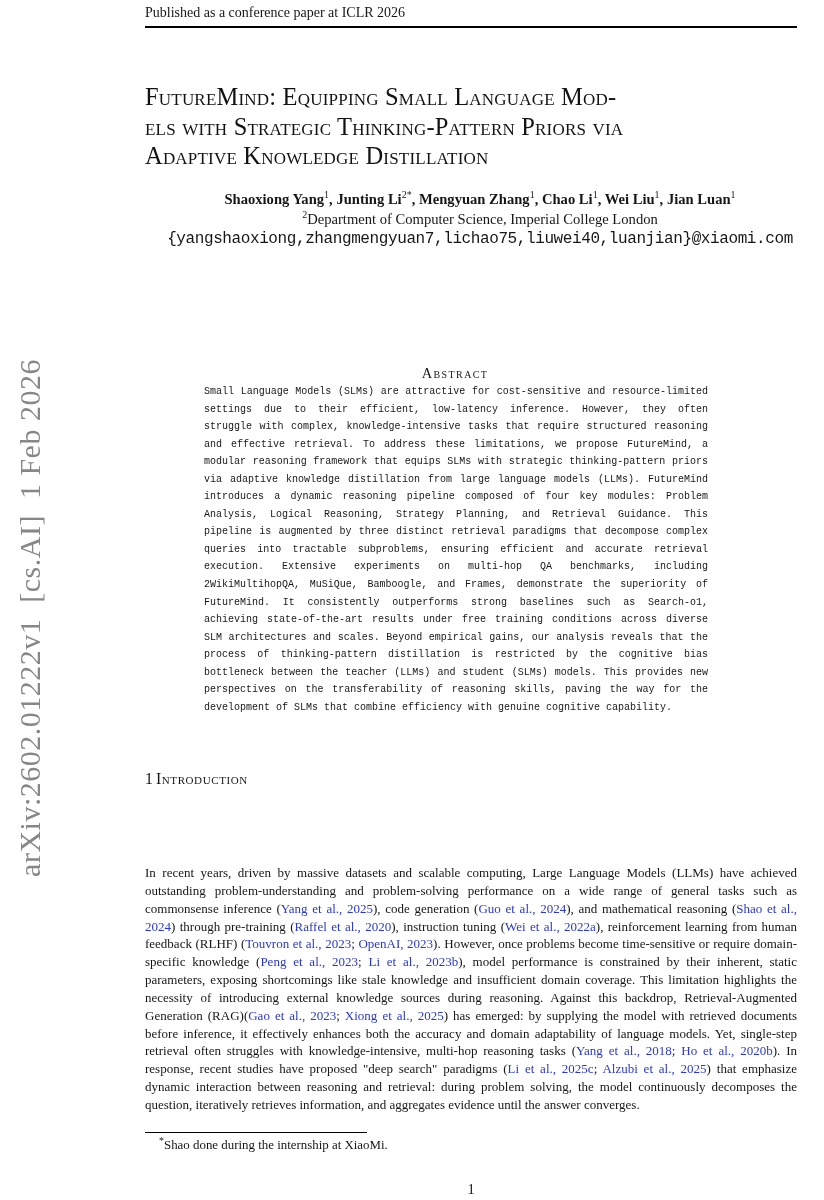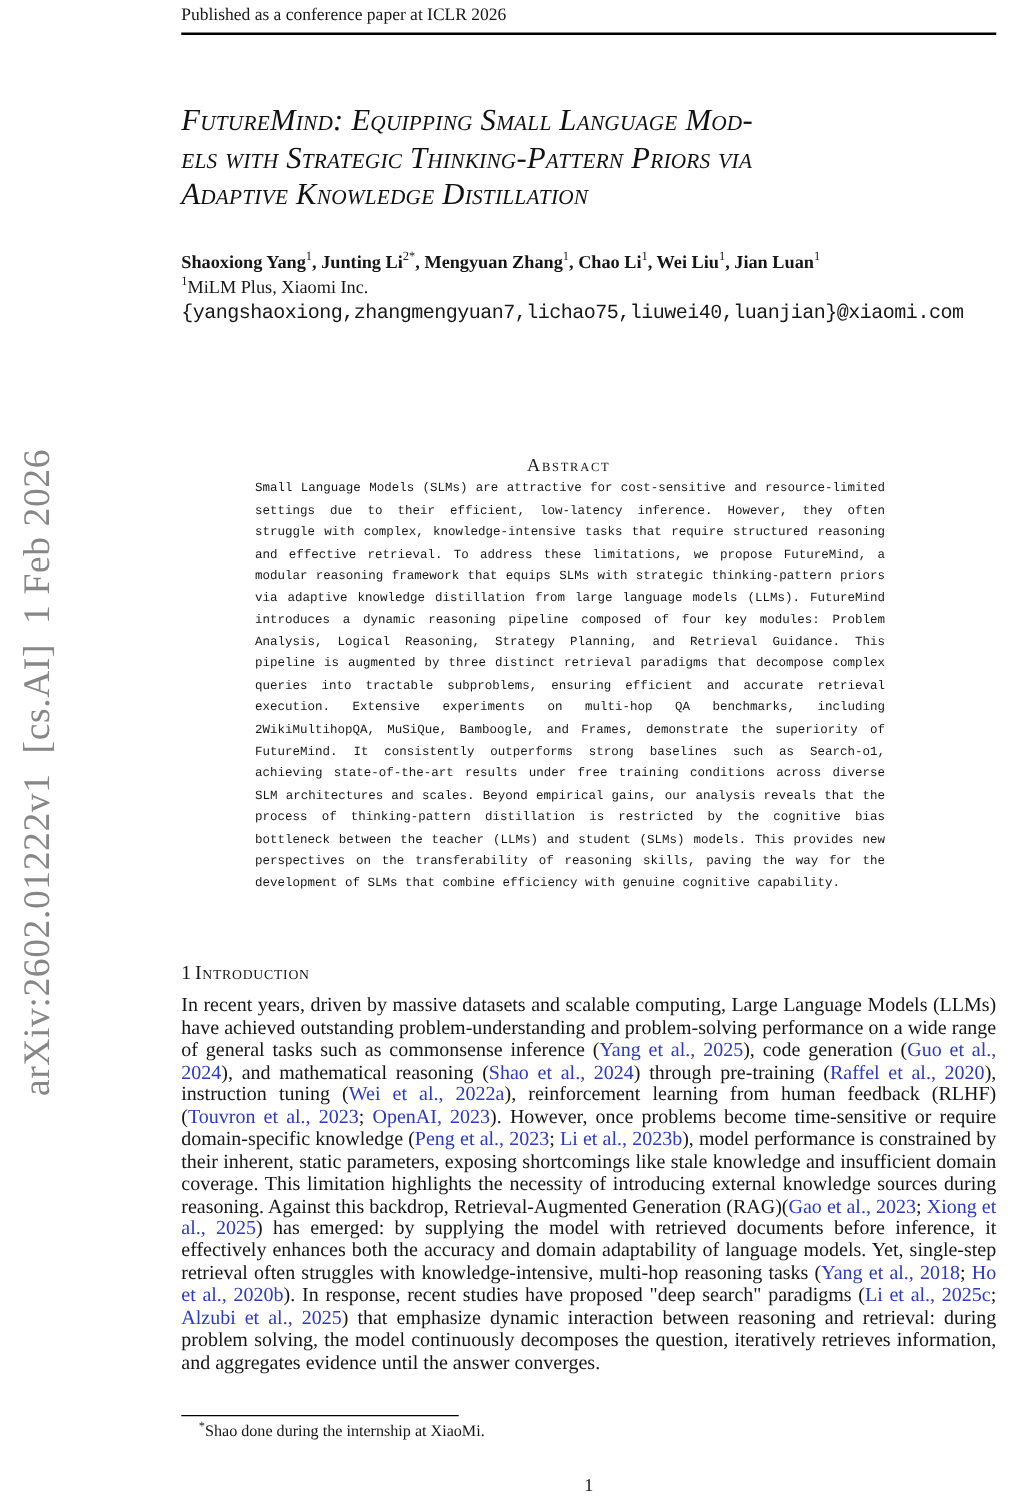--- a/index.html
+++ b/index.html
@@ -23,26 +23,25 @@
     position:absolute;left:30px;top:618px;
     transform:translate(-50%,-50%) rotate(-90deg);
     font-size:30px;letter-spacing:0.5px;color:#878787;
     white-space:pre;
   }
   .title{
     position:absolute;left:145px;top:82px;width:670px;
     font-variant:small-caps;
     font-size:24.5px;line-height:29.5px;letter-spacing:0.2px;
     color:#121212;
-    font-style:italic;
   }
   .title div{white-space:nowrap;}
   .authors-block{
-    position:absolute;left:145px;top:201px;width:670px;
-    font-size:14.6px;line-height:19.8px;
+    position:absolute;left:145px;top:190px;width:670px;
+    font-size:14.6px;line-height:19.8px;text-align:center;
   }
   .author-line{font-weight:bold;}
   sup{font-size:10px;vertical-align:super;line-height:0;}
   .author-line sup{font-weight:normal;}
   .email-line{
     font-family:"Liberation Mono", monospace;
     font-size:16px;letter-spacing:-0.4px;
     white-space:nowrap;
   }
   .abstract-heading{
@@ -55,22 +54,22 @@
     text-align:justify;font-size:10px;line-height:17.55px;font-family:Liberation Mono, monospace;
   }
   .section-heading{
     position:absolute;left:145px;top:770px;
     font-size:15.8px;
   }
   .section-heading .sec-title{
     font-variant:small-caps;margin-left:3px;letter-spacing:0.6px;
   }
   .intro-paragraph{
-    position:absolute;left:145px;top:796px;width:652px;
-    text-align:justify;font-size:16px;line-height:17.85px;
+    position:absolute;left:145px;top:864px;width:652px;
+    text-align:justify;font-size:13px;line-height:17.85px;
   }
   .cite{color:#2b3abf;}
   .foot-rule{
     position:absolute;left:145px;top:1132px;width:222px;height:1px;background:#000;
   }
   .footnote{
     position:absolute;left:145px;top:1138px;width:652px;
     font-size:12.9px;text-indent:14px;
   }
   .page-number{
@@ -90,21 +89,21 @@
 
   <div class="title">
       <div>FutureMind: Equipping Small Language Mod-</div>
       <div>els with Strategic Thinking-Pattern Priors via</div>
       <div>Adaptive Knowledge Distillation</div>
     </div>
 
   <div class="authors-block">
     <div class="author-line"><span>Shaoxiong Yang</span><sup>1</sup>, <span>Junting Li</span><sup>2*</sup>, <span>Mengyuan Zhang</span><sup>1</sup>, <span>Chao Li</span><sup>1</sup>, <span>Wei Liu</span><sup>1</sup>, <span>Jian Luan</span><sup>1</sup></div>
     <div>
-        <div><sup>1</sup>MiLM Plus, Xiaomi Inc.</div>
+        <div><sup>2</sup>Department of Computer Science, Imperial College London</div>
       </div>
     <div>
         <div class="email-line">{yangshaoxiong,zhangmengyuan7,lichao75,liuwei40,luanjian}@xiaomi.com</div>
       </div>
   </div>
 
   <div class="abstract-heading">Abstract</div>
   <div class="abstract-body">Small Language Models (SLMs) are attractive for cost-sensitive and resource-limited settings due to their efficient, low-latency inference. However, they often struggle with complex, knowledge-intensive tasks that require structured reasoning and effective retrieval. To address these limitations, we propose FutureMind, a modular reasoning framework that equips SLMs with strategic thinking-pattern priors via adaptive knowledge distillation from large language models (LLMs). FutureMind introduces a dynamic reasoning pipeline composed of four key modules: Problem Analysis, Logical Reasoning, Strategy Planning, and Retrieval Guidance. This pipeline is augmented by three distinct retrieval paradigms that decompose complex queries into tractable subproblems, ensuring efficient and accurate retrieval execution. Extensive experiments on multi-hop QA benchmarks, including 2WikiMultihopQA, MuSiQue, Bamboogle, and Frames, demonstrate the superiority of FutureMind. It consistently outperforms strong baselines such as Search-o1, achieving state-of-the-art results under free training conditions across diverse SLM architectures and scales. Beyond empirical gains, our analysis reveals that the process of thinking-pattern distillation is restricted by the cognitive bias bottleneck between the teacher (LLMs) and student (SLMs) models. This provides new perspectives on the transferability of reasoning skills, paving the way for the development of SLMs that combine efficiency with genuine cognitive capability.</div>
 
   <div class="section-heading">

